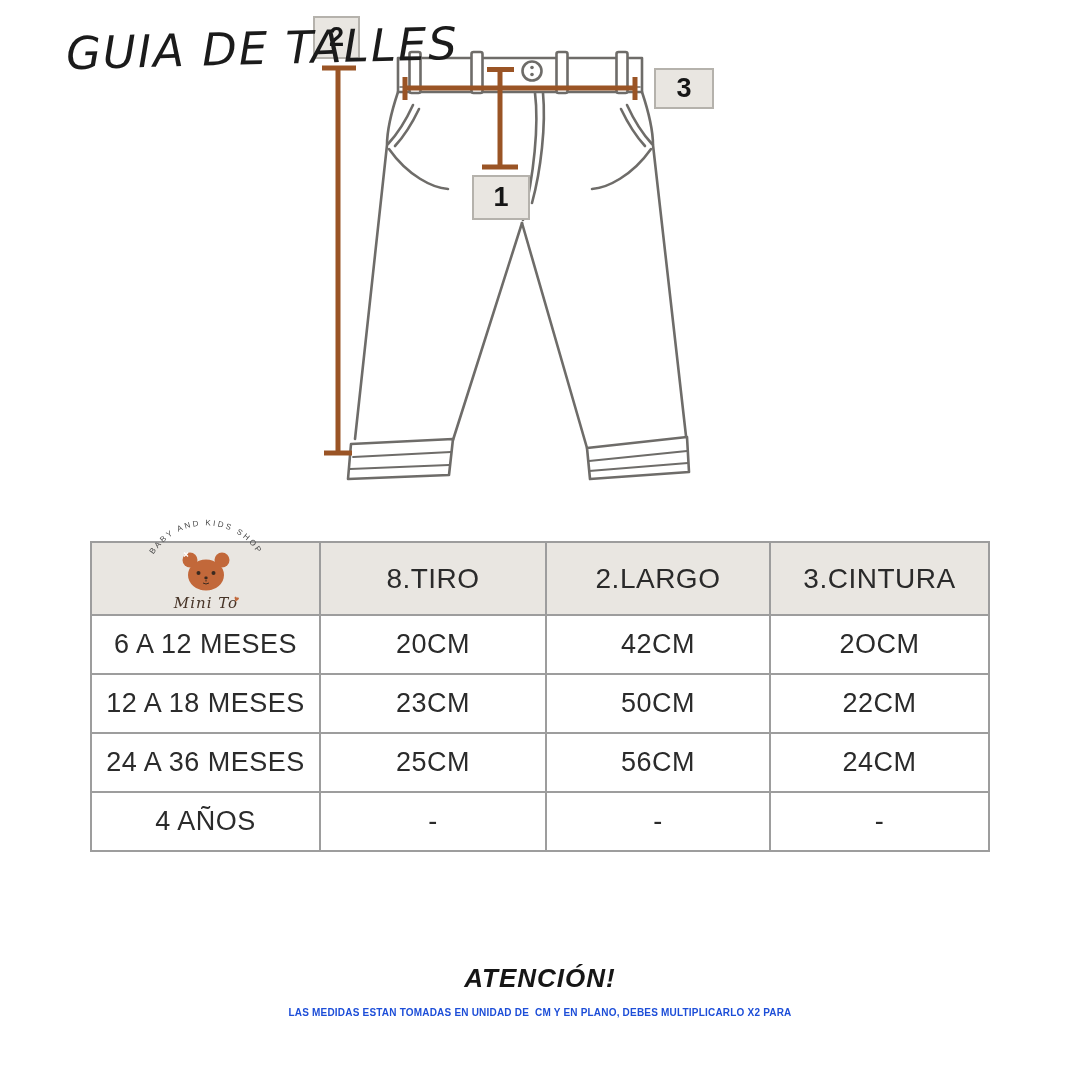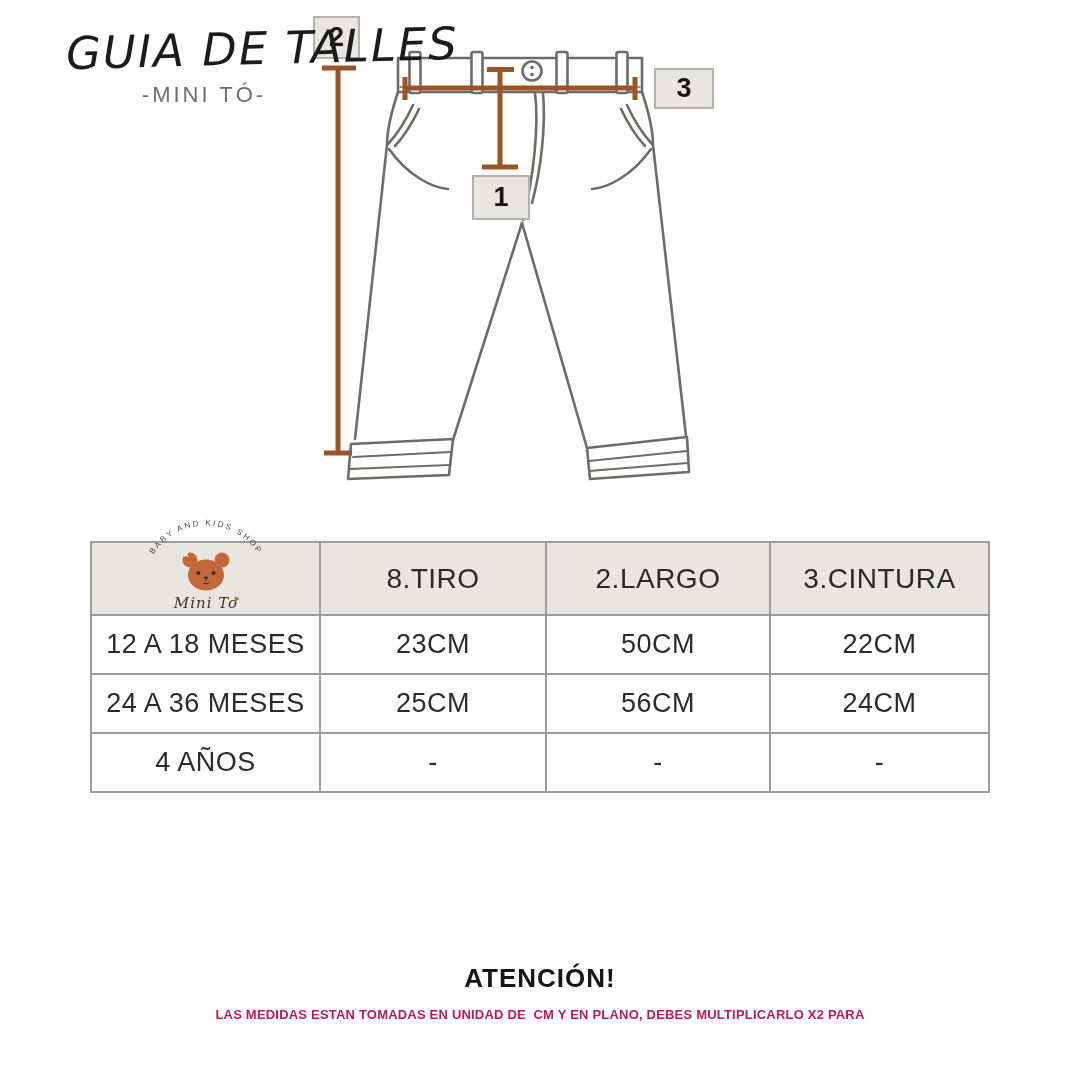--- a/index.html
+++ b/index.html
@@ -48,30 +48,29 @@
     font-size:28px; letter-spacing:0.5px; color:#2a2a2a;
   }
   .size-table tbody td {
     height:55px; font-size:27px; letter-spacing:0.5px; color:#2b2b2b;
   }
   .logo-cell { position:relative; }
   .logo-svg { position:absolute; left:50%; top:-26px; transform:translateX(-50%); }
 
   
   .footer { position:absolute; left:0; top:963px; width:1080px; text-align:center; z-index:2; }
-  .footer-heading { margin:0 0 14px 0; font-size:26px; font-weight:bold; letter-spacing:1px; color:#161616; }
-  .footer-note { margin:0; font-size:13px; font-weight:bold; line-height:1.08; letter-spacing:0.2px; color:#be185d; white-space:pre-wrap; }
+  .footer-heading { margin:0 0 14px 0; font-size:26px; font-weight:bold; letter-spacing:1px; color:#161616;font-style:italic; }
+  .footer-note { margin:0; font-size:10px; font-weight:bold; line-height:1.08; letter-spacing:0.2px; color:#1d4ed8; white-space:pre-wrap; }
 </style>
 </head>
 <body>
 
 <div class="canvas">
 
   <div class="page-title">GUIA DE TALLES</div>
-  <div class="brand-subtitle">-MINI TÓ-</div>
 
   <svg class="pants-svg" width="400" height="450" viewBox="0 0 400 450">
     <g stroke="#6e6c69" stroke-width="2.6" fill="none" stroke-linecap="round" stroke-linejoin="round">
 
       <path d="M 78,47 C 71,68 67,88 67,100 L 35,394"></path>
       <path d="M 322,47 C 329,68 333,88 333,100 L 366,391"></path>
 
       <path d="M 202,178 L 133,395"></path>
       <path d="M 202,178 L 267,403"></path>
 
@@ -159,20 +158,26 @@
             <text x="112" y="84" font-size="9" fill="#c2683a" transform="rotate(18 112 84)">♥</text>
           </svg>
         </th>
         <th>8.TIRO</th>
         <th>2.LARGO</th>
         <th>3.CINTURA</th>
       </tr>
     </thead>
     <tbody>
       <tr>
+        <td>6 A 12 MESES</td>
+        <td>20CM</td>
+        <td>42CM</td>
+        <td>2OCM</td>
+      </tr>
+      <tr>
         <td>12 A 18 MESES</td>
         <td>23CM</td>
         <td>50CM</td>
         <td>22CM</td>
       </tr>
       <tr>
         <td>24 A 36 MESES</td>
         <td>25CM</td>
         <td>56CM</td>
         <td>24CM</td>

